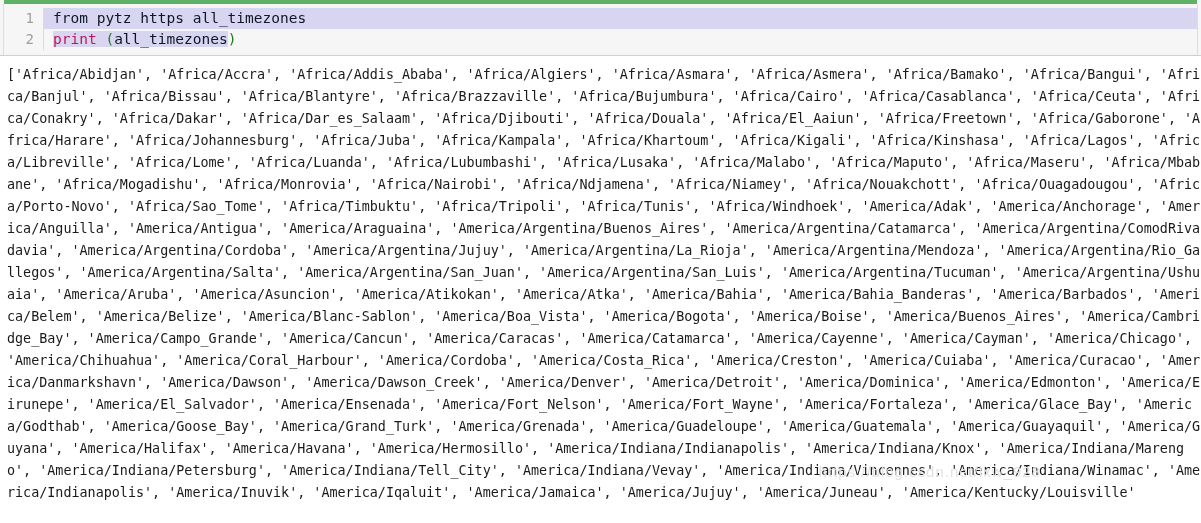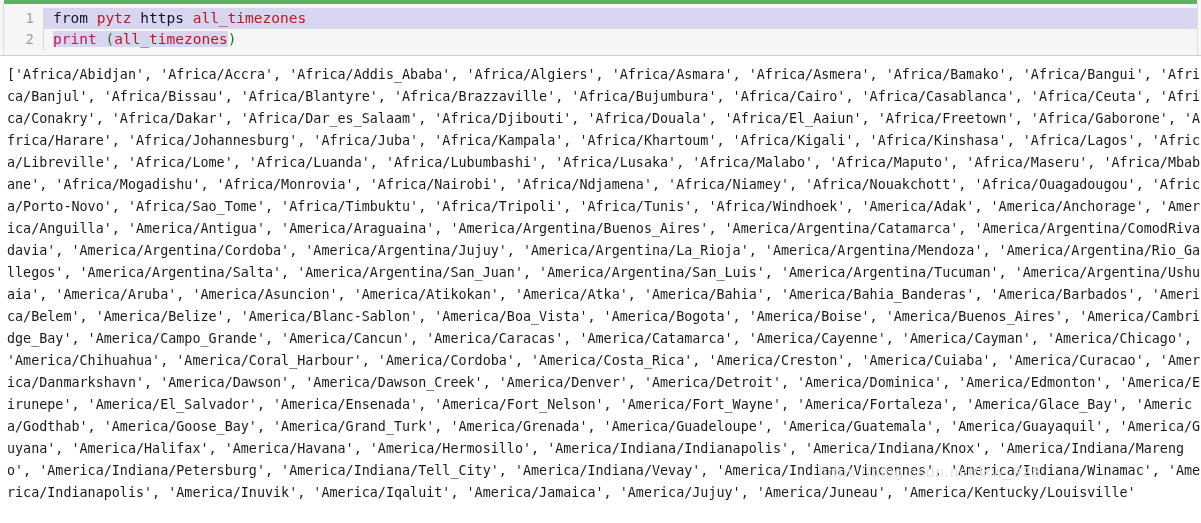--- a/index.html
+++ b/index.html
@@ -65,21 +65,21 @@
   }
   .code-text.hl-full {
     background: #d7d5ef;
   }
   .hl {
     background: #d7d5ef;
   }
   .kw  { color: #0f172a; font-weight: normal; }
   .fn  { color: #be185d; }
   .pn  { color: #1f7a1f; }
-  .id  { color: #b91c1c; }
+  .id  { color: #0f172a; }
 
   
   #output-area {
     position: relative;
     width: 1049px;
     box-sizing: border-box;
     padding: 8px 0 0 7px;
     background: #ffffff;
   }
   #output-text {

